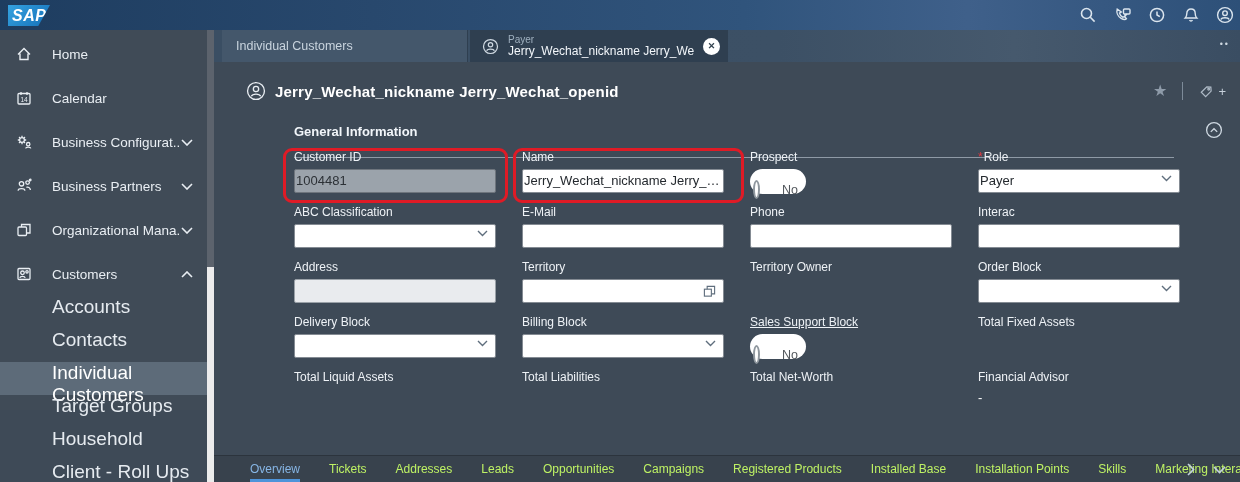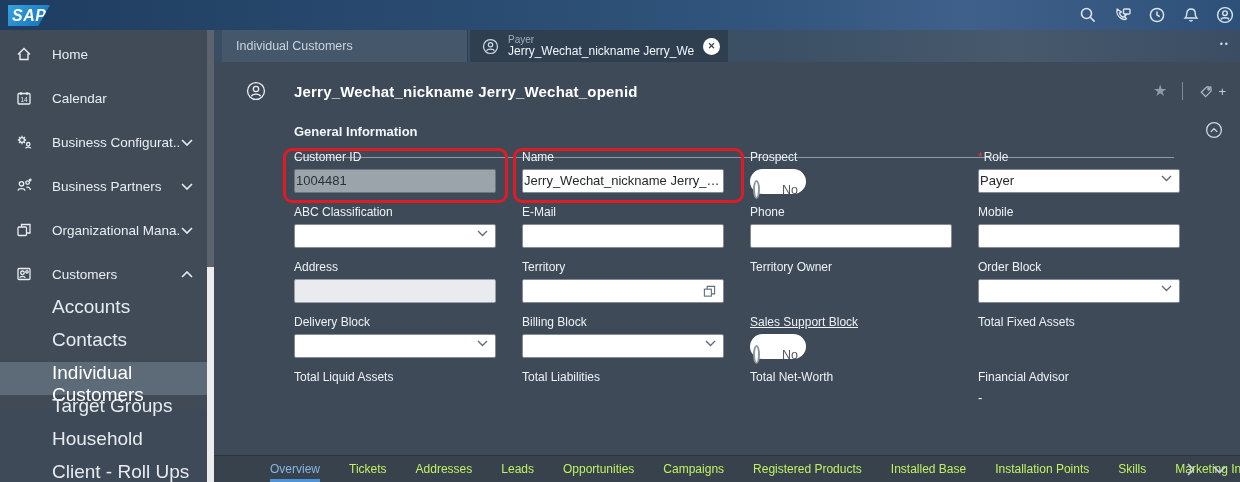--- a/index.html
+++ b/index.html
@@ -40,21 +40,21 @@
     display:flex;align-items:center;box-sizing:border-box;padding:0 8px 0 12px;gap:9px;color:#fff;}
   .tab2 .t2-texts{flex:1;min-width:0;line-height:1.1;}
   .tab2 .t2-type{font-size:10px;color:#9fb0bf;}
   .tab2 .t2-label{font-size:12px;color:#f2f6fa;white-space:nowrap;overflow:hidden;}
   .tab-close{width:17px;height:17px;border-radius:50%;background:#fff;color:#32424f;
     display:flex;align-items:center;justify-content:center;font-size:9px;font-weight:bold;flex:0 0 auto;}
   .tab-overflow{position:absolute;right:10px;top:9px;color:#cfd9e2;font-size:9px;letter-spacing:2px;}
 
   .content{position:absolute;left:0;top:32px;width:1026px;height:420px;background:#3e4a57;}
 
-  .obj-header{position:absolute;left:32px;top:19px;display:flex;align-items:center;gap:28px;color:#fff;}
+  .obj-header{position:absolute;left:32px;top:19px;display:flex;align-items:center;gap:9px;color:#fff;}
   .obj-title{font-size:15px;font-weight:bold;letter-spacing:.2px;}
   .header-actions{position:absolute;top:20px;right:14px;display:flex;align-items:center;gap:15px;color:#8e9ba9;}
   .star{font-size:16px;line-height:16px;}
   .vdiv{width:1px;height:18px;background:#7d8b99;}
   .tagplus{display:flex;align-items:center;gap:3px;color:#aebac6;}
   .tagplus .plus{font-size:13px;color:#c6d0da;}
 
   .section{position:absolute;left:80px;right:66px;top:60px;border-bottom:1px solid #8f9aa6;padding-bottom:17px;}
   .section-title{font-size:13px;font-weight:bold;color:#f2f6fa;}
   .collapse-btn{position:absolute;right:17px;top:59px;color:#cfd9e2;}
@@ -82,21 +82,21 @@
 
   .annotation{position:absolute;border:3px solid var(--annotation-red,#df1b26);border-radius:9px;pointer-events:none;z-index:5;}
   .annotation.a-custid{left:-11px;top:-2px;width:219px;height:49px;}
   .annotation.a-name{left:-9px;top:-2px;width:225px;height:49px;}
 
   
   .bottom-tabs{position:absolute;left:0;bottom:0;width:1026px;height:27px;background:#38424d;
     border-top:1px solid #2c343d;display:flex;align-items:stretch;padding-left:36px;box-sizing:border-box;}
   .btab{display:flex;align-items:center;margin-right:29px;font-size:12px;color:#bef264;
     border-bottom:3px solid transparent;box-sizing:border-box;padding-top:2px;white-space:nowrap;}
-  .btab.active{color:var(--active-tab-text,#86b5e5);border-bottom-color:var(--accent-blue,#4e94da);margin-left:20px;}
+  .btab.active{color:var(--active-tab-text,#86b5e5);border-bottom-color:var(--accent-blue,#4e94da);}
   .btab-arrows{position:absolute;right:14px;top:0;height:27px;display:flex;align-items:center;gap:18px;color:#c3d2e0;}
 </style>
 </head>
 <body>
 
 <div id="app">
 
   <div class="topbar">
     <div class="sap-logo">SAP</div>
     <div class="topbar-icons">
@@ -344,21 +344,21 @@
         <div class="cell">
           <div class="flabel">E-Mail</div>
           <div class="input"></div>
         </div>
         <div class="cell">
           <div class="flabel">Phone</div>
           <div class="input"></div>
         </div>
 
         <div class="cell">
-          <div class="flabel">Mobile</div>
+          <div class="flabel">Interac</div>
           <div class="input"></div>
         </div>
         <div class="cell">
           <div class="flabel">Address</div>
           <div class="input lightgray"></div>
         </div>
         <div class="cell">
           <div class="flabel">Territory</div>
           <div class="input withicon">
             <span></span>

